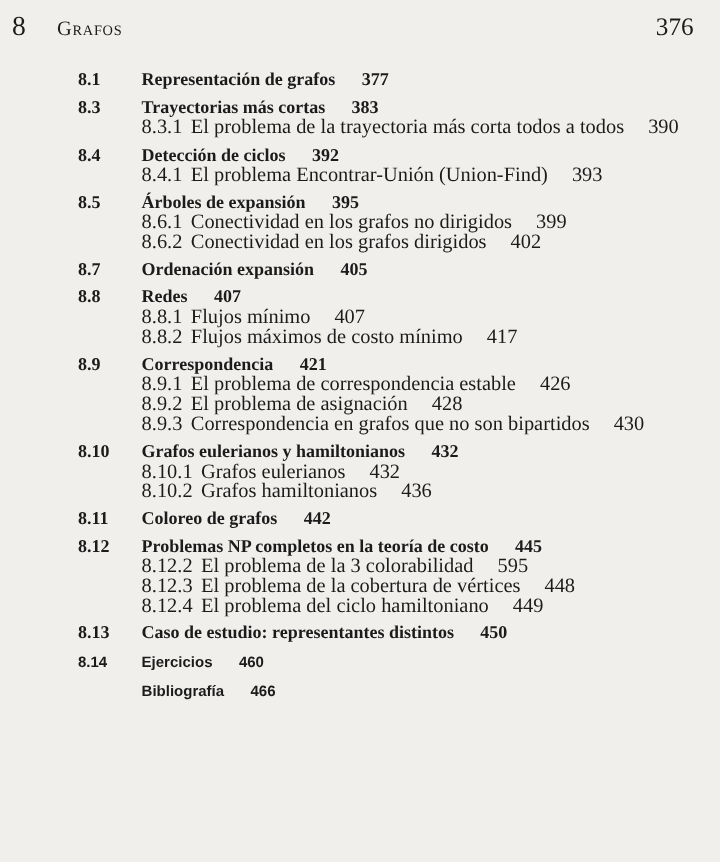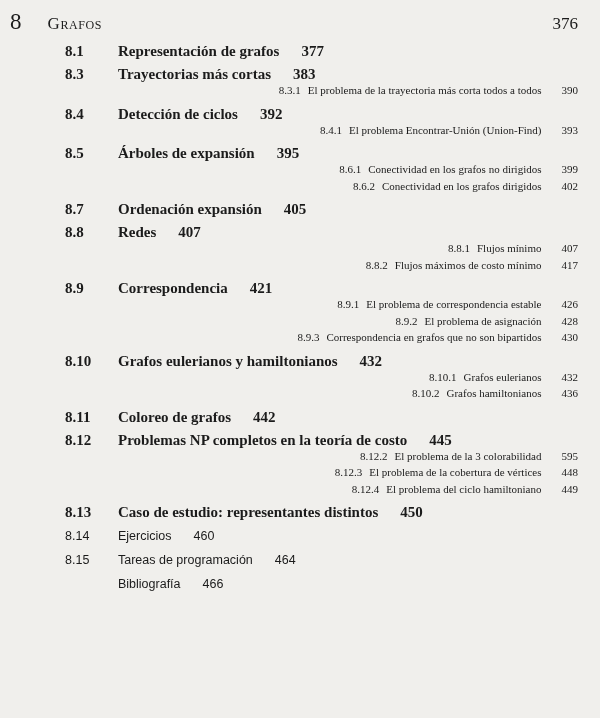--- a/index.html
+++ b/index.html
@@ -26,48 +26,47 @@
     line-height: 24px;
   }
   .ch-title {
     font-variant: small-caps;
     font-size: 17px;
     margin-left: 26px;
     letter-spacing: 0.6px;
   }
   .ch-page {
     margin-left: auto;
-    font-size: 17px;
+    font-size: 21px;
   }
   .entries {
     padding-left: 55px;
-    margin-top: 9px;
+    margin-top: 24px;
   }
   .entry { white-space: nowrap; }
   .entry.l1 {
     margin-top: 7px;
     font-weight: bold;
     font-size: 15px;
     line-height: 16px;
   }
   .entry.l2 {
-    font-size: 11px;
+    font-size: 17px;
     line-height: 16.5px;
     padding-left: 53px;
-    text-align: right;
   }
   .entry .num { display: inline-block; }
   .entry.l1 .num { width: 53px; }
   .entry.l2 .num { margin-right: 7px; }
   .entry .pg { margin-left: 22px; }
   .entry.l2 .pg { margin-left: 20px; }
   .entry.sans {
     font-family: "Liberation Sans", sans-serif;
     font-size: 12.5px;
-    font-weight: normal;
+    font-weight: bold;
     line-height: 15px;
     margin-top: 9px;
   }
 </style>
 </head>
 <body>
 
 <div class="page">
   <div class="header">
     <span class="ch-num">8</span>
@@ -94,16 +93,15 @@
       <div class="entry l1"><span class="num">8.10</span><span class="title">Grafos eulerianos y hamiltonianos</span><span class="pg">432</span></div>
       <div class="entry l2"><span class="num">8.10.1</span><span class="title">Grafos eulerianos</span><span class="pg">432</span></div>
       <div class="entry l2"><span class="num">8.10.2</span><span class="title">Grafos hamiltonianos</span><span class="pg">436</span></div>
       <div class="entry l1"><span class="num">8.11</span><span class="title">Coloreo de grafos</span><span class="pg">442</span></div>
       <div class="entry l1"><span class="num">8.12</span><span class="title">Problemas NP completos en la teoría de costo</span><span class="pg">445</span></div>
       <div class="entry l2"><span class="num">8.12.2</span><span class="title">El problema de la 3 colorabilidad</span><span class="pg">595</span></div>
       <div class="entry l2"><span class="num">8.12.3</span><span class="title">El problema de la cobertura de vértices</span><span class="pg">448</span></div>
       <div class="entry l2"><span class="num">8.12.4</span><span class="title">El problema del ciclo hamiltoniano</span><span class="pg">449</span></div>
       <div class="entry l1"><span class="num">8.13</span><span class="title">Caso de estudio: representantes distintos</span><span class="pg">450</span></div>
       <div class="entry l1 sans"><span class="num">8.14</span><span class="title">Ejercicios</span><span class="pg">460</span></div>
-      <div class="entry l1 sans"><span class="num">8.15</span><span class="title">Tareas de programación</span><span class="pg">464</span></div>
       <div class="entry l1 sans"><span class="num"></span><span class="title">Bibliografía</span><span class="pg">466</span></div>
     </div>
 </div>
 
 </body></html>

